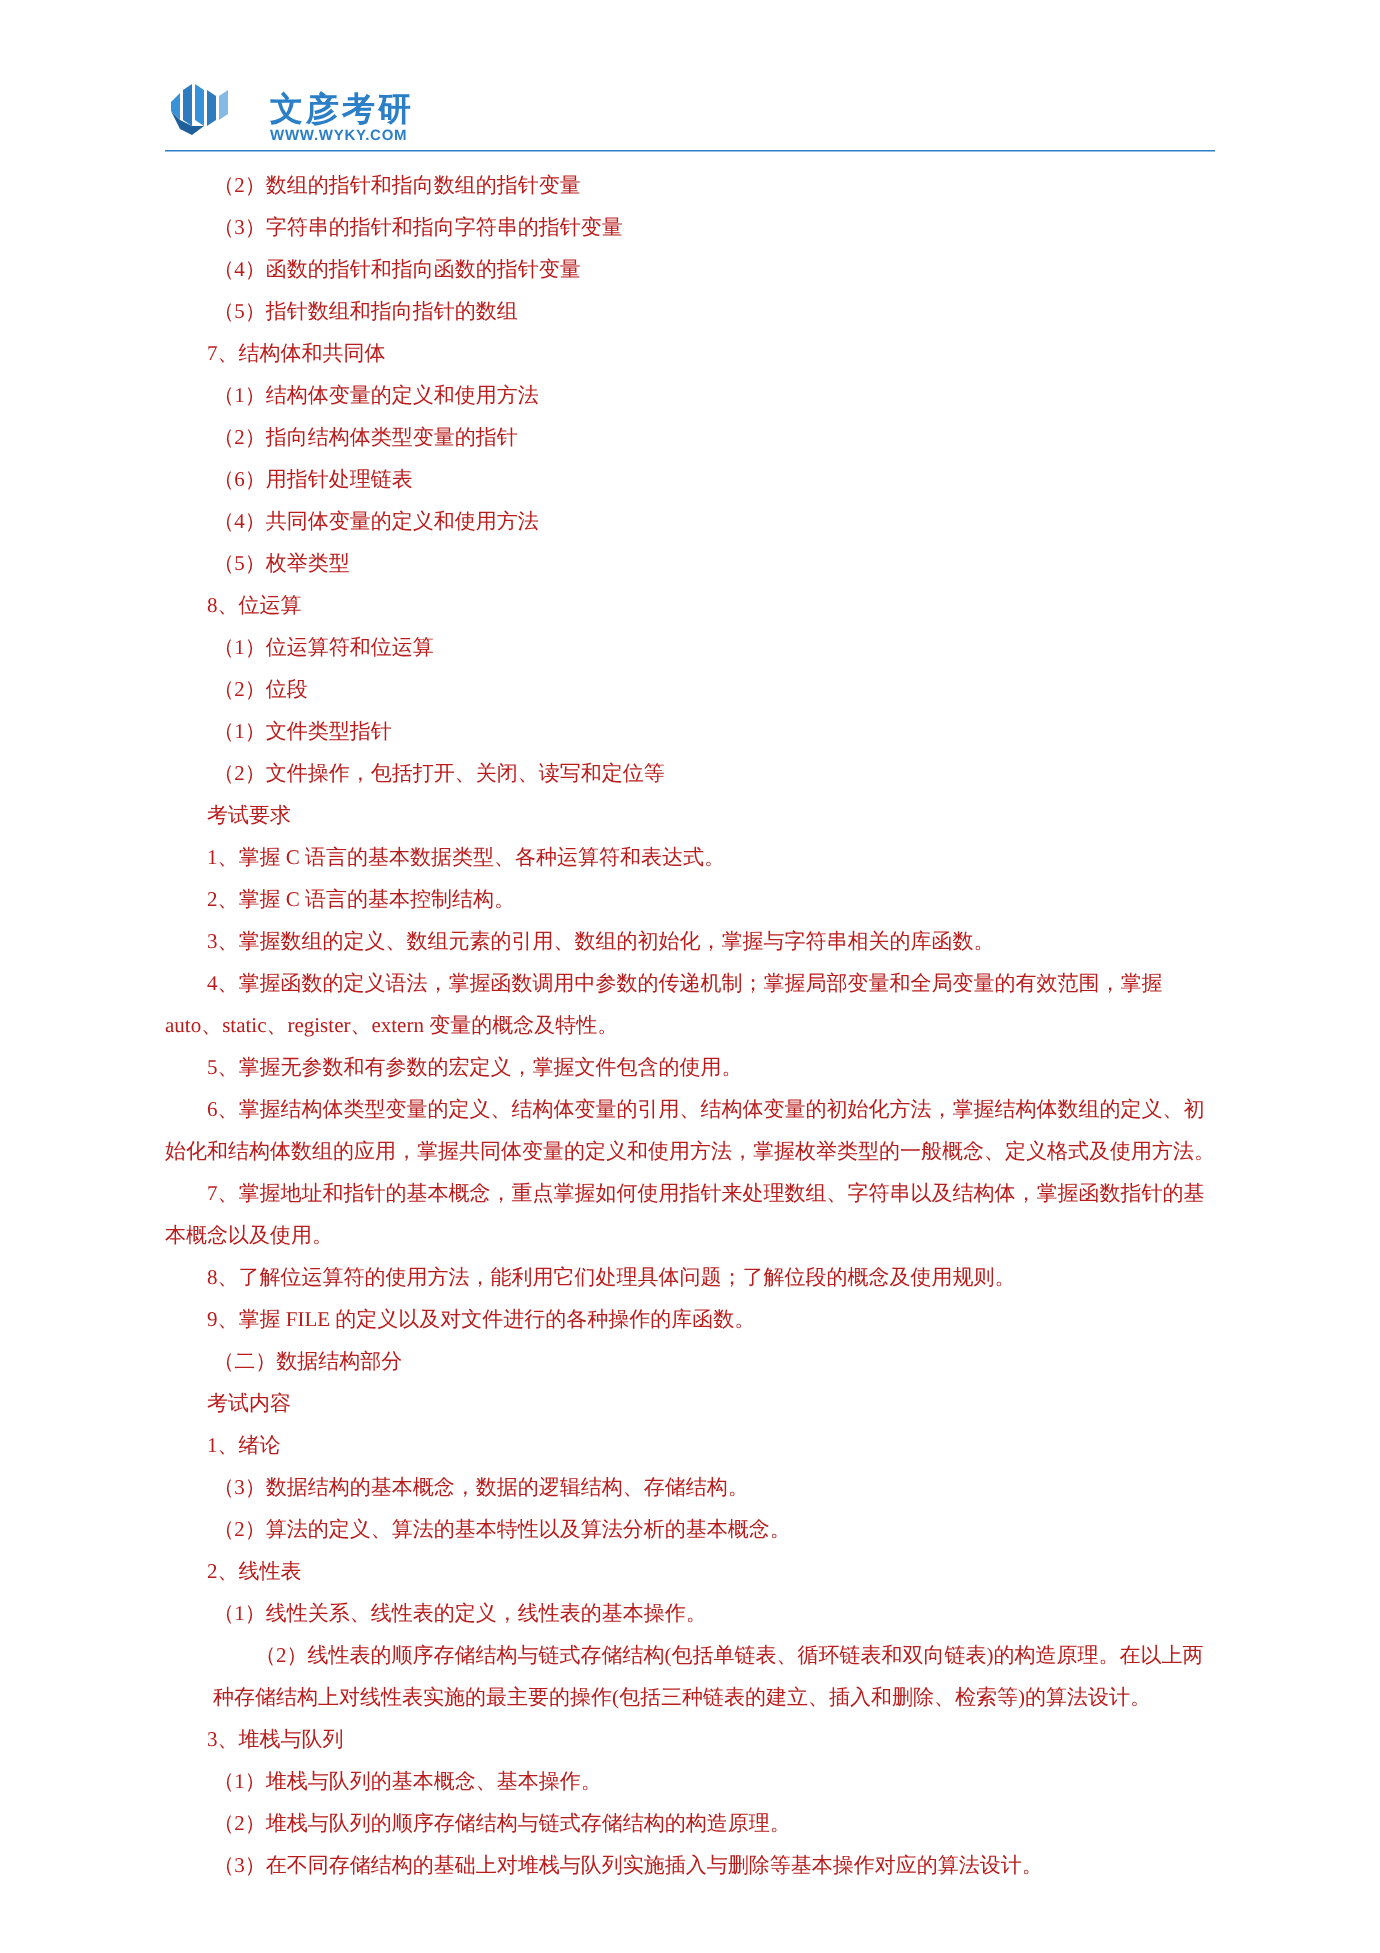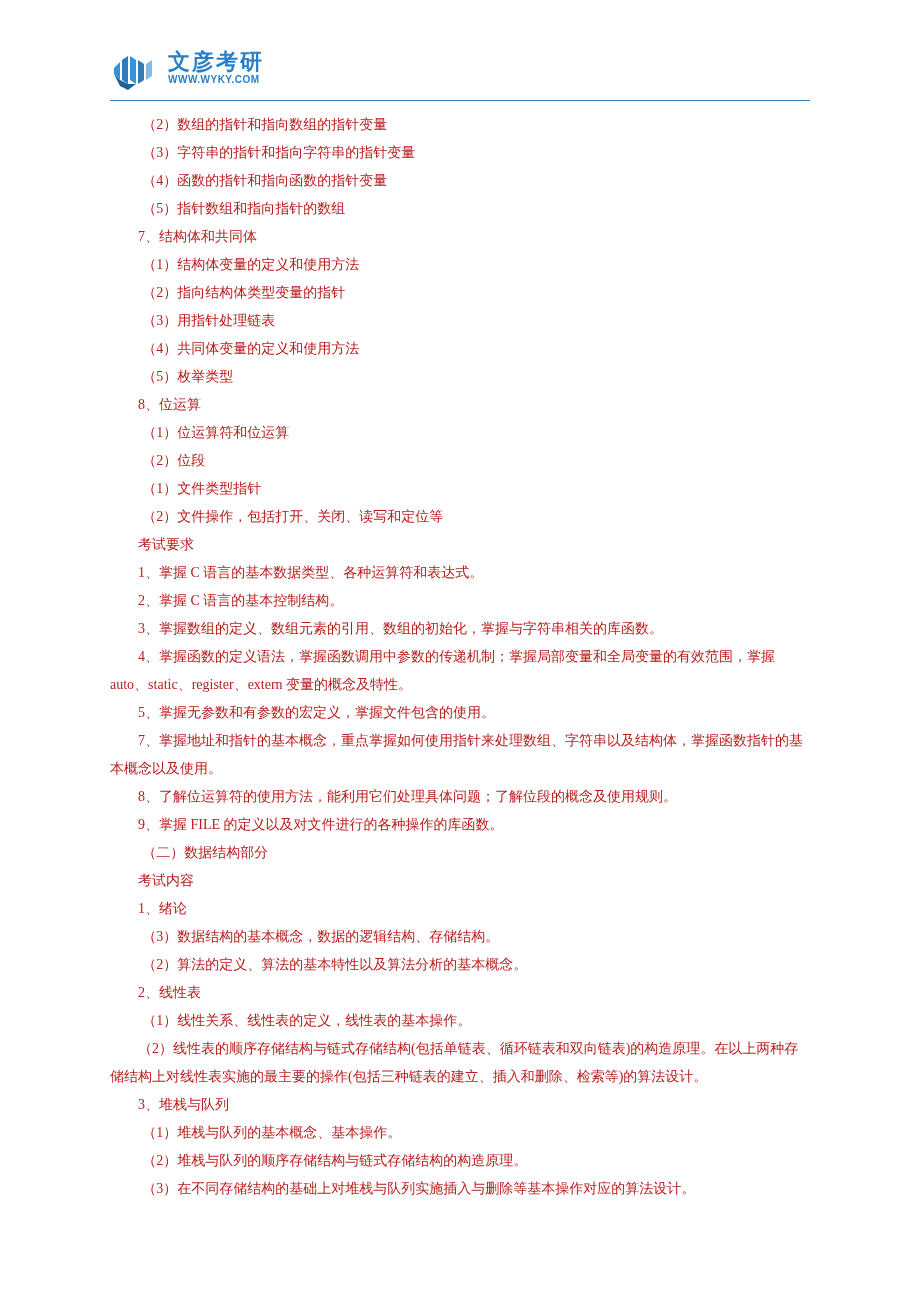--- a/index.html
+++ b/index.html
@@ -9,22 +9,22 @@
       font-family: "SimSun", "宋体", serif;
       width: 920px;
     }
     .page {
       width: 920px;
       padding: 50px 110px 80px 110px;
       box-sizing: border-box;
     }
     .logo-area {
       display: flex;
-      align-items: flex-start;
-      gap: 6px;
+      align-items: flex-end;
+      gap: 18px;
       margin-bottom: 0;
     }
     .logo-svg {
       width: 52px;
       height: 46px;
     }
     .logo-text-cn {
       font-family: "Microsoft YaHei", sans-serif;
       font-size: 22px;
       font-weight: bold;
@@ -84,44 +84,45 @@
   <hr class="hr-line">
 
   <div class="content" id="content">
   <p class="indent1" style="text-indent: 2.3em;">（2）数组的指针和指向数组的指针变量</p>
       <p class="indent1" style="text-indent: 2.3em;">（3）字符串的指针和指向字符串的指针变量</p>
       <p class="indent1" style="text-indent: 2.3em;">（4）函数的指针和指向函数的指针变量</p>
       <p class="indent1" style="text-indent: 2.3em;">（5）指针数组和指向指针的数组</p>
       <p class="indent1">7、结构体和共同体</p>
       <p class="indent1" style="text-indent: 2.3em;">（1）结构体变量的定义和使用方法</p>
       <p class="indent1" style="text-indent: 2.3em;">（2）指向结构体类型变量的指针</p>
-      <p class="indent1" style="text-indent: 2.3em;">（3）用指针处理链表</p>
+      <p class="indent1" style="text-indent: 2.3em;">（6）用指针处理链表</p>
       <p class="indent1" style="text-indent: 2.3em;">（4）共同体变量的定义和使用方法</p>
       <p class="indent1" style="text-indent: 2.3em;">（5）枚举类型</p>
       <p class="indent1">8、位运算</p>
       <p class="indent1" style="text-indent: 2.3em;">（1）位运算符和位运算</p>
       <p class="indent1" style="text-indent: 2.3em;">（2）位段</p>
       <p class="indent1" style="text-indent: 2.3em;">（1）文件类型指针</p>
       <p class="indent1" style="text-indent: 2.3em;">（2）文件操作，包括打开、关闭、读写和定位等</p>
       <p class="indent1">考试要求</p>
       <p class="indent1">1、掌握 C 语言的基本数据类型、各种运算符和表达式。</p>
       <p class="indent1">2、掌握 C 语言的基本控制结构。</p>
       <p class="indent1">3、掌握数组的定义、数组元素的引用、数组的初始化，掌握与字符串相关的库函数。</p>
       <p class="hang" style="text-indent: 2em;">4、掌握函数的定义语法，掌握函数调用中参数的传递机制；掌握局部变量和全局变量的有效范围，掌握 auto、static、register、extern 变量的概念及特性。</p>
       <p class="indent1">5、掌握无参数和有参数的宏定义，掌握文件包含的使用。</p>
+      <p class="hang" style="text-indent: 2em;">6、掌握结构体类型变量的定义、结构体变量的引用、结构体变量的初始化方法，掌握结构体数组的定义、初始化和结构体数组的应用，掌握共同体变量的定义和使用方法，掌握枚举类型的一般概念、定义格式及使用方法。</p>
       <p class="hang" style="text-indent: 2em;">7、掌握地址和指针的基本概念，重点掌握如何使用指针来处理数组、字符串以及结构体，掌握函数指针的基本概念以及使用。</p>
       <p class="indent1">8、了解位运算符的使用方法，能利用它们处理具体问题；了解位段的概念及使用规则。</p>
       <p class="indent1">9、掌握 FILE 的定义以及对文件进行的各种操作的库函数。</p>
       <p class="indent1" style="text-indent: 2.3em;">（二）数据结构部分</p>
       <p class="indent1">考试内容</p>
       <p class="indent1">1、绪论</p>
       <p class="indent1" style="text-indent: 2.3em;">（3）数据结构的基本概念，数据的逻辑结构、存储结构。</p>
       <p class="indent1" style="text-indent: 2.3em;">（2）算法的定义、算法的基本特性以及算法分析的基本概念。</p>
       <p class="indent1">2、线性表</p>
       <p class="indent1" style="text-indent: 2.3em;">（1）线性关系、线性表的定义，线性表的基本操作。</p>
-      <p class="hang" style="text-indent: 2em;">（2）线性表的顺序存储结构与链式存储结构(包括单链表、循环链表和双向链表)的构造原理。在以上两种存储结构上对线性表实施的最主要的操作(包括三种链表的建立、插入和删除、检索等)的算法设计。</p>
+      <p class="hang" style="text-indent: 2em; margin-left: 32px;">（2）线性表的顺序存储结构与链式存储结构(包括单链表、循环链表和双向链表)的构造原理。在以上两种存储结构上对线性表实施的最主要的操作(包括三种链表的建立、插入和删除、检索等)的算法设计。</p>
       <p class="indent1">3、堆栈与队列</p>
       <p class="indent1" style="text-indent: 2.3em;">（1）堆栈与队列的基本概念、基本操作。</p>
       <p class="indent1" style="text-indent: 2.3em;">（2）堆栈与队列的顺序存储结构与链式存储结构的构造原理。</p>
       <p class="indent1" style="text-indent: 2.3em;">（3）在不同存储结构的基础上对堆栈与队列实施插入与删除等基本操作对应的算法设计。</p>
     </div>
 
 </div>
 
 </body></html>

